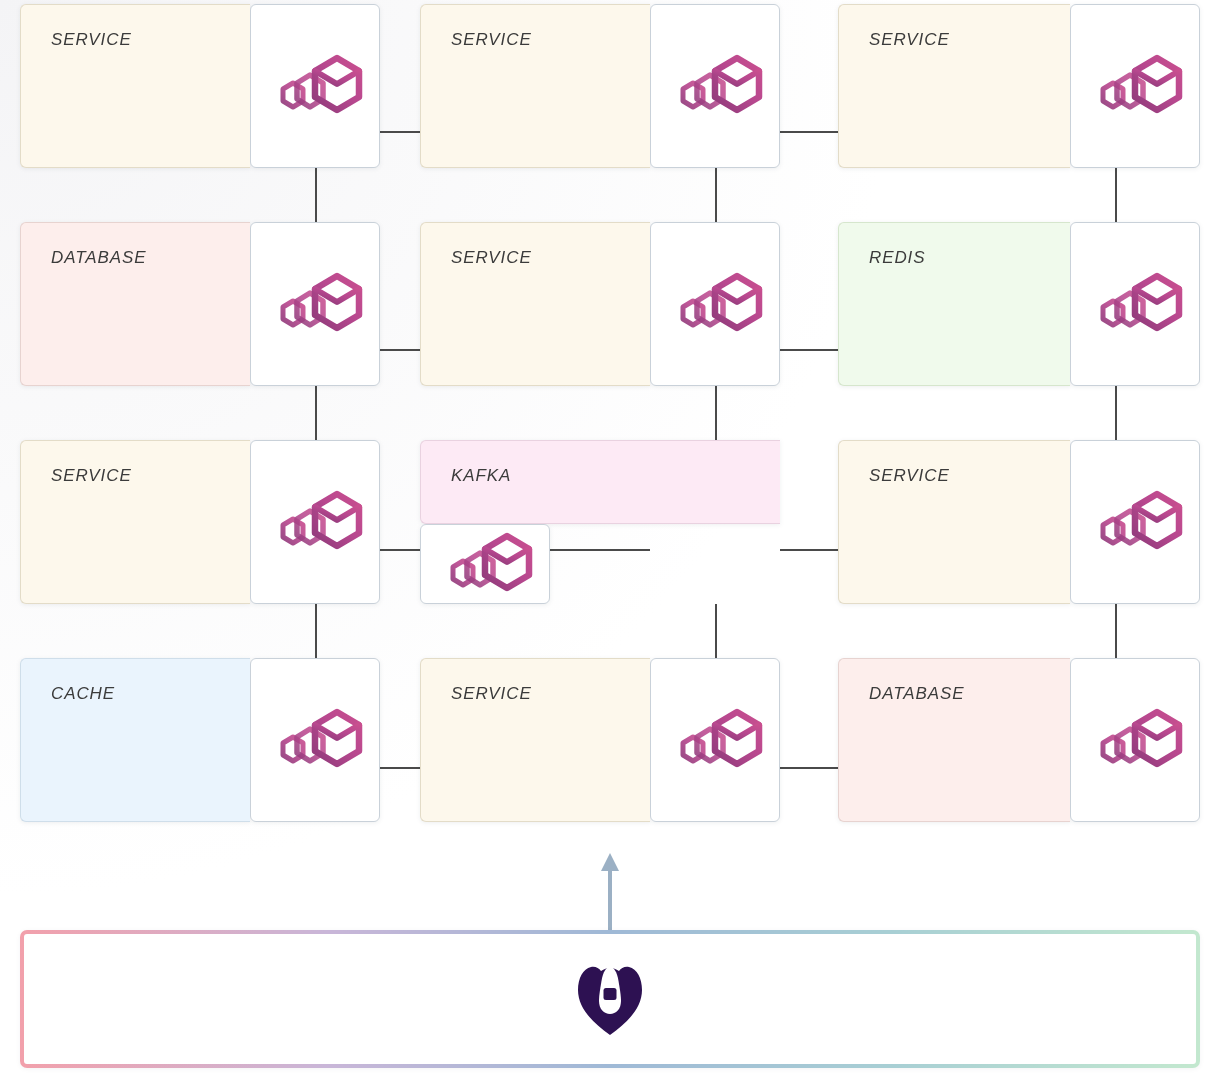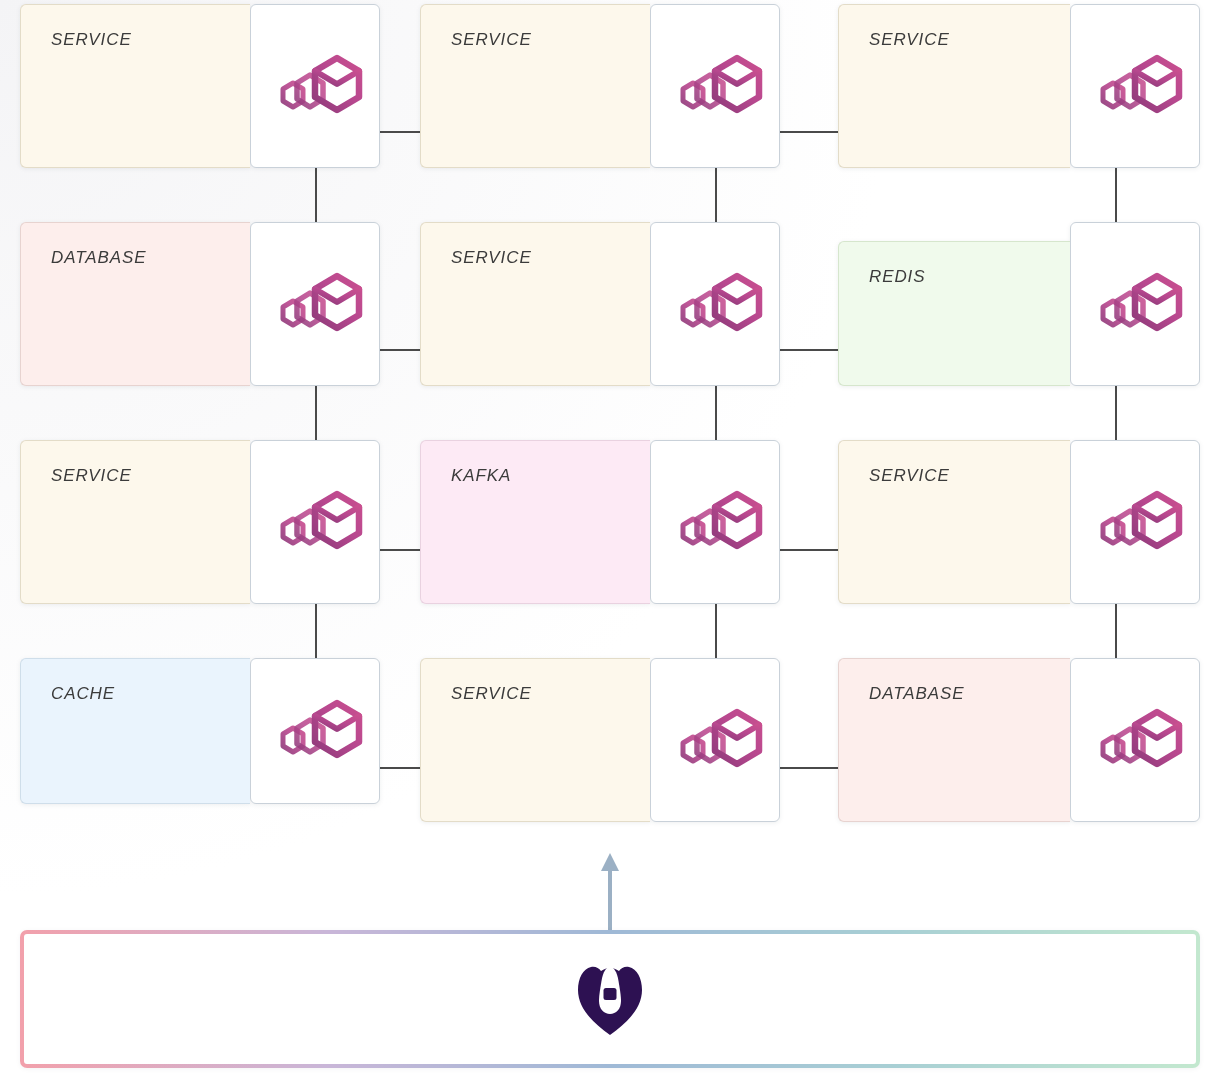--- a/index.html
+++ b/index.html
@@ -80,21 +80,21 @@
     justify-content: center;
     box-sizing: border-box;
     position: relative;
     z-index: 2;
   }
   .node-port svg { display: block; }
 
   
   .cat-service  .node-body { background: #fdf8ec; border-color: #e3dcc8; }
   .cat-database .node-body { background: #fdeeec; border-color: #e7d3d0; }
-  .cat-redis    .node-body { background: #f0faec; border-color: #d6e6cd; margin-top: 19px; }
+  .cat-redis    .node-body { background: #f0faec; border-color: #d6e6cd; }
   .cat-kafka    .node-body { background: #fdeaf5; border-color: #e9d2e0; }
   .cat-cache    .node-body { background: #eaf4fd; border-color: #cfdeea; }
 
   
   #flow-arrow {
     position: absolute;
     left: 600px;
     top: 853px;
     width: 20px;
     height: 80px;
@@ -306,21 +306,21 @@
             <g fill="none" stroke="url(#gstack)" stroke-linejoin="round" stroke-linecap="round">
               <path d="M16 42 L16 54 L26 60 L36 54 L36 42 L26 36 Z" stroke-width="5" opacity="0.92"></path>
               <path d="M30 36 L30 52 L43 60 L56 52 L56 36 L43 28 Z" stroke-width="5.5" opacity="0.88"></path>
               <path d="M48 24 L48 50 L70 63 L92 50 L92 24 L70 11 Z" stroke-width="6.5"></path>
               <path d="M70 37 L70 63" stroke-width="6"></path>
               <path d="M48 24 L70 37 L92 24" stroke-width="6"></path>
             </g>
           </svg>
         </div>
       </div>
-      <div class="node cat-kafka" style="left: 420px; top: 440px; width: 360px; height: 164px;">
+      <div class="node cat-kafka" style="left: 420px; top: 440px; width: 360px; height: 164px; flex-direction: column;">
         <div class="node-body">
           <span class="node-label">KAFKA</span>
         </div>
         <div class="node-port" style="width: 130px;">
           <svg viewBox="0 0 96 78" width="96" height="78">
             <defs>
               <linearGradient id="gstack" x1="0" y1="1" x2="1" y2="0">
                 <stop offset="0%" stop-color="#8e3a7a"></stop>
                 <stop offset="55%" stop-color="#b8488f"></stop>
                 <stop offset="100%" stop-color="#c94f8f"></stop>
@@ -352,21 +352,21 @@
             <g fill="none" stroke="url(#gstack)" stroke-linejoin="round" stroke-linecap="round">
               <path d="M16 42 L16 54 L26 60 L36 54 L36 42 L26 36 Z" stroke-width="5" opacity="0.92"></path>
               <path d="M30 36 L30 52 L43 60 L56 52 L56 36 L43 28 Z" stroke-width="5.5" opacity="0.88"></path>
               <path d="M48 24 L48 50 L70 63 L92 50 L92 24 L70 11 Z" stroke-width="6.5"></path>
               <path d="M70 37 L70 63" stroke-width="6"></path>
               <path d="M48 24 L70 37 L92 24" stroke-width="6"></path>
             </g>
           </svg>
         </div>
       </div>
-      <div class="node cat-cache" style="left: 20px; top: 658px; width: 360px; height: 146px;">
+      <div class="node cat-cache" style="left: 20px; top: 658px; width: 360px; height: 164px;">
         <div class="node-body">
           <span class="node-label">CACHE</span>
         </div>
         <div class="node-port" style="width: 130px;">
           <svg viewBox="0 0 96 78" width="96" height="78">
             <defs>
               <linearGradient id="gstack" x1="0" y1="1" x2="1" y2="0">
                 <stop offset="0%" stop-color="#8e3a7a"></stop>
                 <stop offset="55%" stop-color="#b8488f"></stop>
                 <stop offset="100%" stop-color="#c94f8f"></stop>

